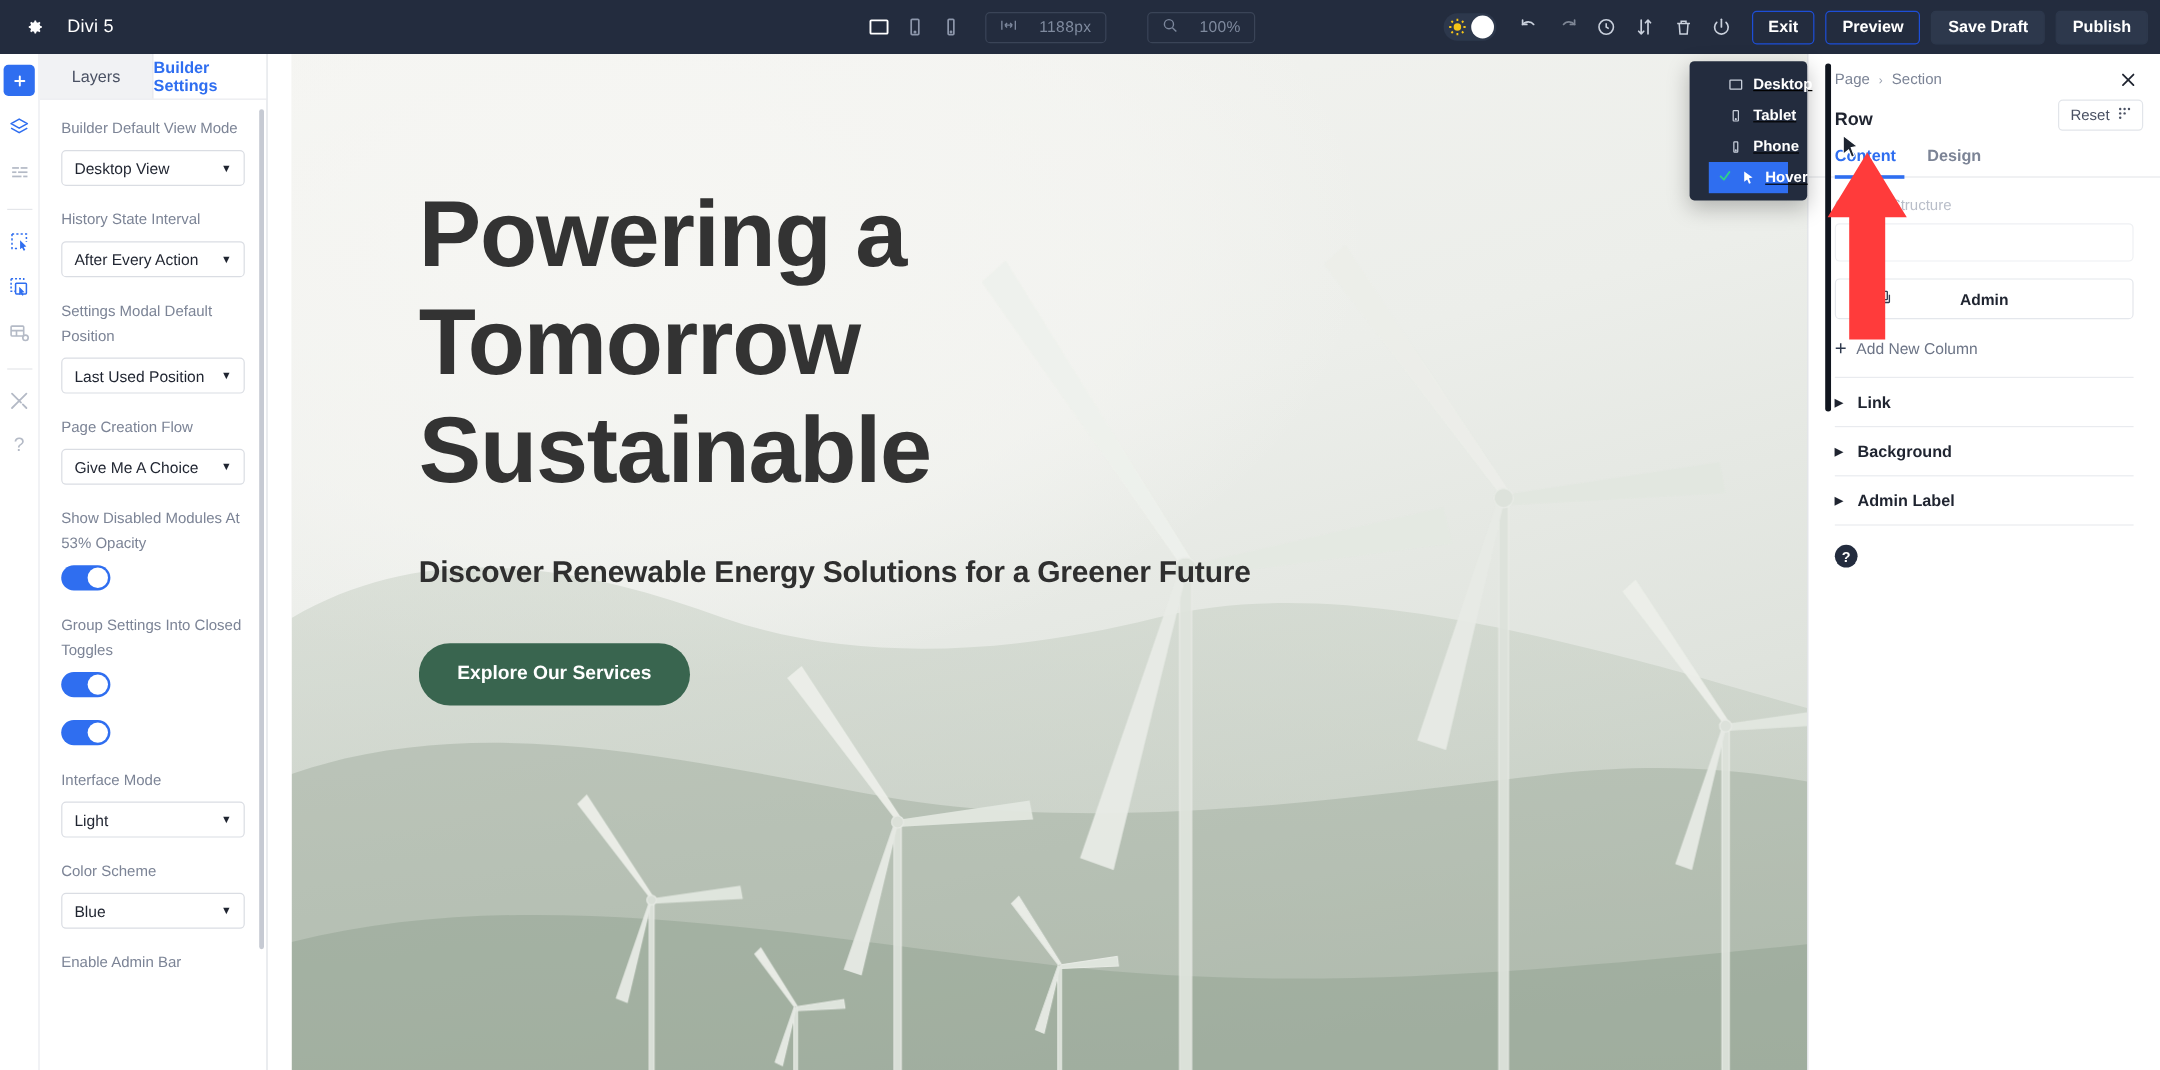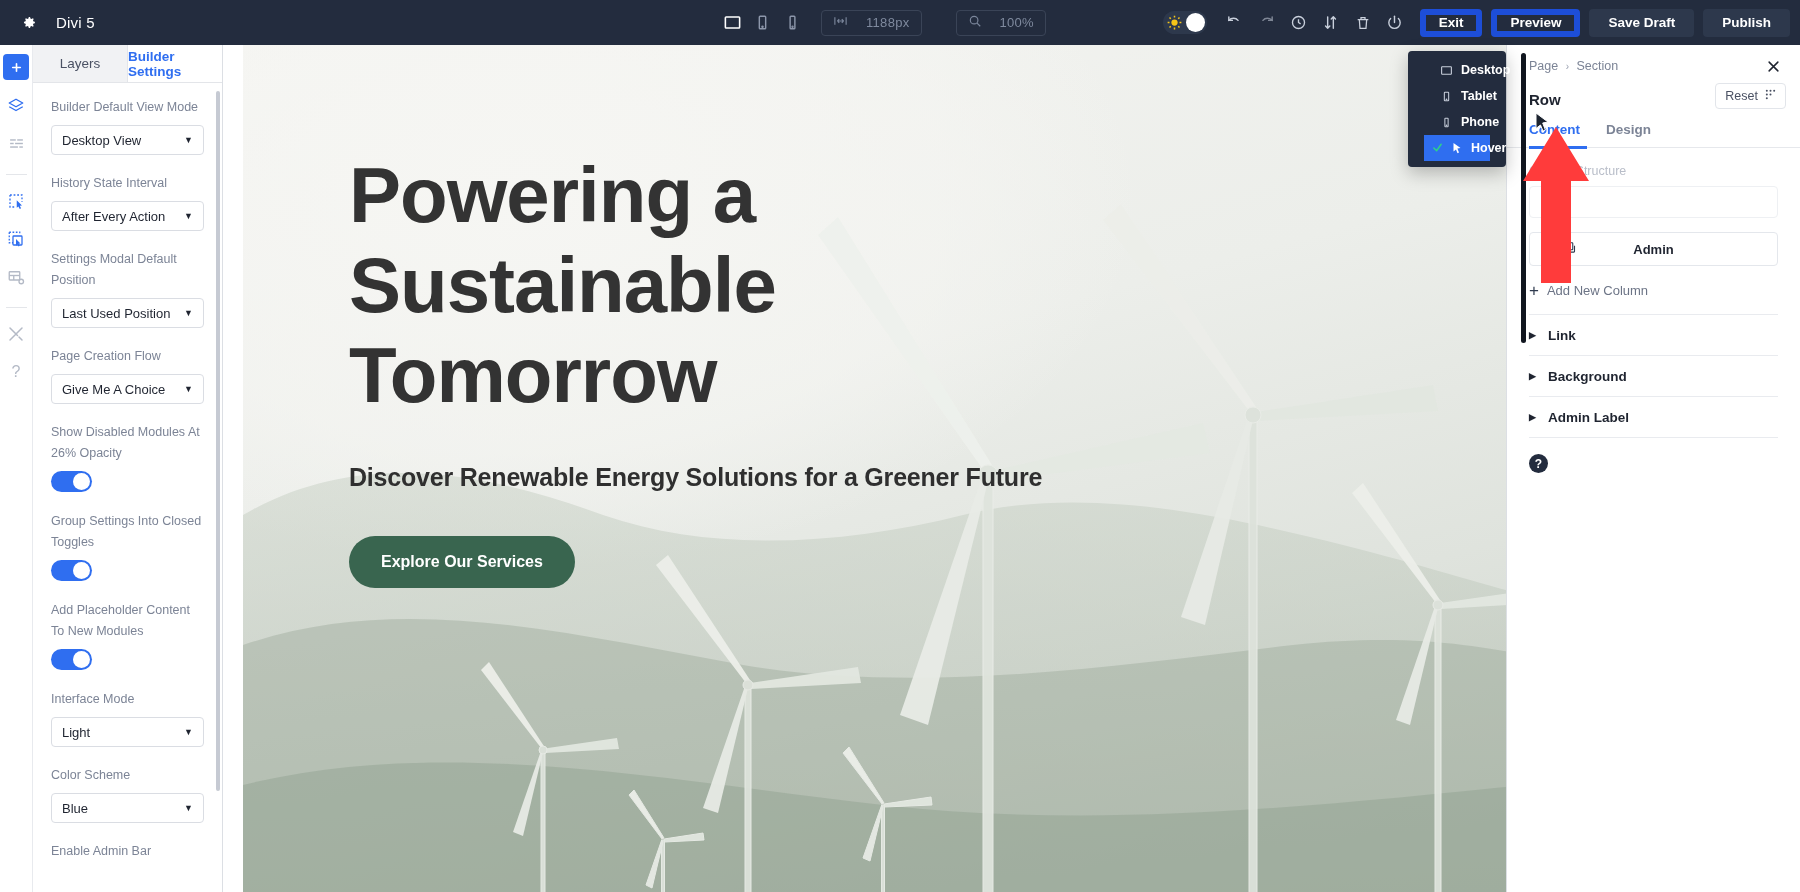--- a/index.html
+++ b/index.html
@@ -56,21 +56,21 @@
     color: #f5c518; font-size: 15px; line-height: 15px;
   }
   .tgl .knob {
     width: 19px; height: 19px; border-radius: 50%; background: #fff;
   }
   .ic-btn {
     width: 32px; height: 45px; display:flex; align-items:center; justify-content:center;
     color: #c9d0dc;
   }
   .tb-btn {
-    height: 28px; border: 6px solid #1d4ed8; border-radius: 4px;
+    height: 28px; border: 1px solid #1d4ed8; border-radius: 4px;
     color: #fff; font-size: 13.5px; font-weight: bold;
     display:flex; align-items:center; justify-content:center;
     padding: 0 13px; margin-left: 9px; background: transparent;
   }
   .tb-btn.filled { background: #2d384c; border-color: #2d384c; }
 
   
   .rail {
     position: absolute; left: 0; top: 45px; width: 33px; height: 847px;
     background: #ffffff; border-right: 1px solid #e8eaee;
@@ -216,21 +216,21 @@
   .rp-help {
     margin-top: 16px; width: 19px; height: 19px; border-radius: 50%;
     background: #232c3e; color: #fff; font-size: 12px; font-weight: bold;
     display: flex; align-items: center; justify-content: center;
   }
 
   
   .ddmenu {
     position: absolute; left: 1408px; top: 51px; width: 98px;
     background: #232c3e; border-radius: 4px; padding: 6px 16px;
-    z-index: 60; box-shadow: 0 6px 18px rgba(0,0,0,.25);
+    z-index: 60; box-shadow: 0 6px 18px rgba(0,0,0,.25); text-decoration: underline;
   }
   .dditem {
     height: 26px; display: flex; align-items: center;
     padding: 0 0 0 8px; gap: 8px;
     color: #ffffff; font-size: 12.5px; font-weight: bold;
   }
   .dditem.sel { background: #2f6ef0; }
   .dditem .chk { width: 11px; color: #2ecf8c; font-size: 11px; }
   .dditem .dic { width: 14px; display:flex; align-items:center; justify-content:center; color:#c9d0dc;}
   .dditem .dlbl { }
@@ -431,31 +431,30 @@
         <span>Last Used Position</span>
         <span class="caret">▼</span>
       </div>
 
       <div class="flabel">Page Creation Flow</div>
       <div class="fsel">
         <span>Give Me A Choice</span>
         <span class="caret">▼</span>
       </div>
 
-      <div class="flabel">Show Disabled Modules At 26% Opacity</div>
+      <div class="flabel">Show Disabled Modules At 53% Opacity</div>
       <div class="switch">
           <span class="sknob"></span>
         </div>
 
       <div class="flabel">Group Settings Into Closed Toggles</div>
       <div class="switch">
           <span class="sknob"></span>
         </div>
 
-      <div class="flabel">Add Placeholder Content To New Modules</div>
       <div class="switch">
           <span class="sknob"></span>
         </div>
 
       <div class="flabel">Interface Mode</div>
       <div class="fsel">
         <span>Light</span>
         <span class="caret">▼</span>
       </div>
 
@@ -548,22 +547,22 @@
           <path d="M-1 -1 L -34 -45 L -29 -50 L 1 -2 Z" fill="#ecefe9"></path>
           <path d="M1 -1 L 40 -7 L 41 0 L 1.5 2 Z" fill="#e2e7e0"></path>
           <path d="M0 1.5 L -11 48 L -17 45 L -1.5 .5 Z" fill="#e7eae5"></path>
         </g>
       </g>
     </svg>
 
     <div class="hero-txt">
       <div class="h1">
         <div>Powering a</div>
+        <div>Tomorrow</div>
         <div>Sustainable</div>
-        <div>Tomorrow</div>
       </div>
       <div class="h2">Discover Renewable Energy Solutions for a Greener Future</div>
       <div>
         <div class="cta">Explore Our Services</div>
       </div>
     </div>
 
     <div class="canvas-scroll"></div>
   </div>
 

